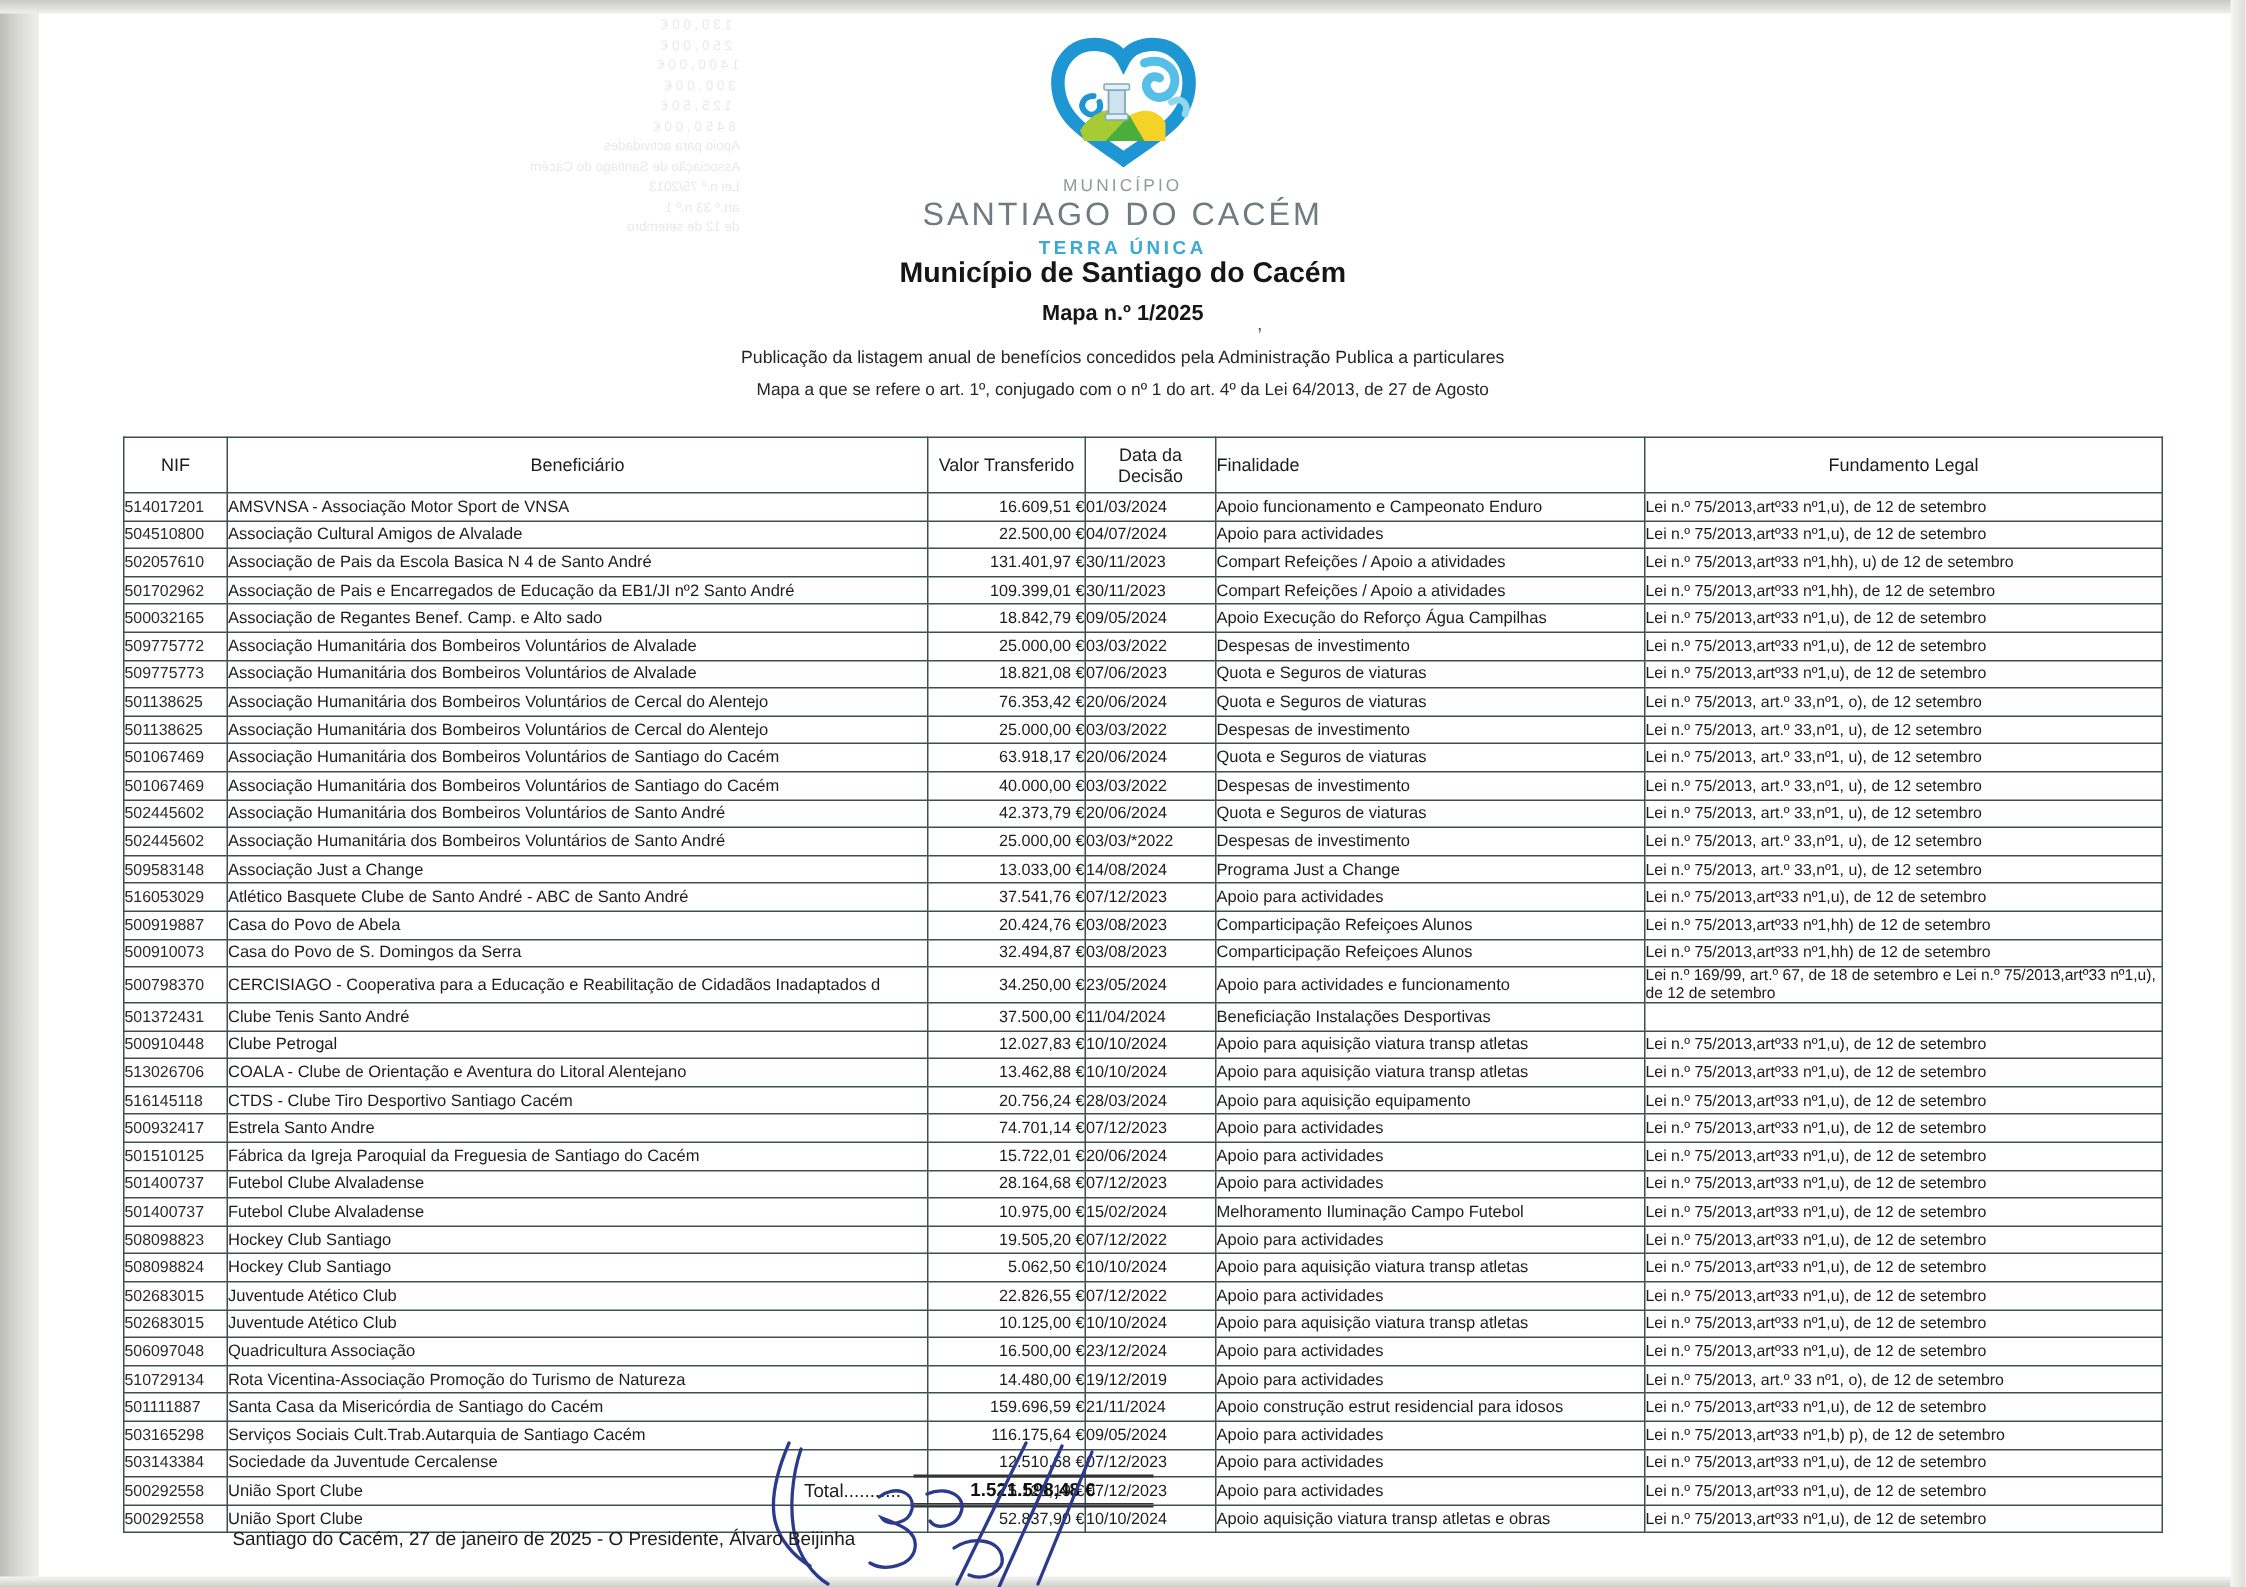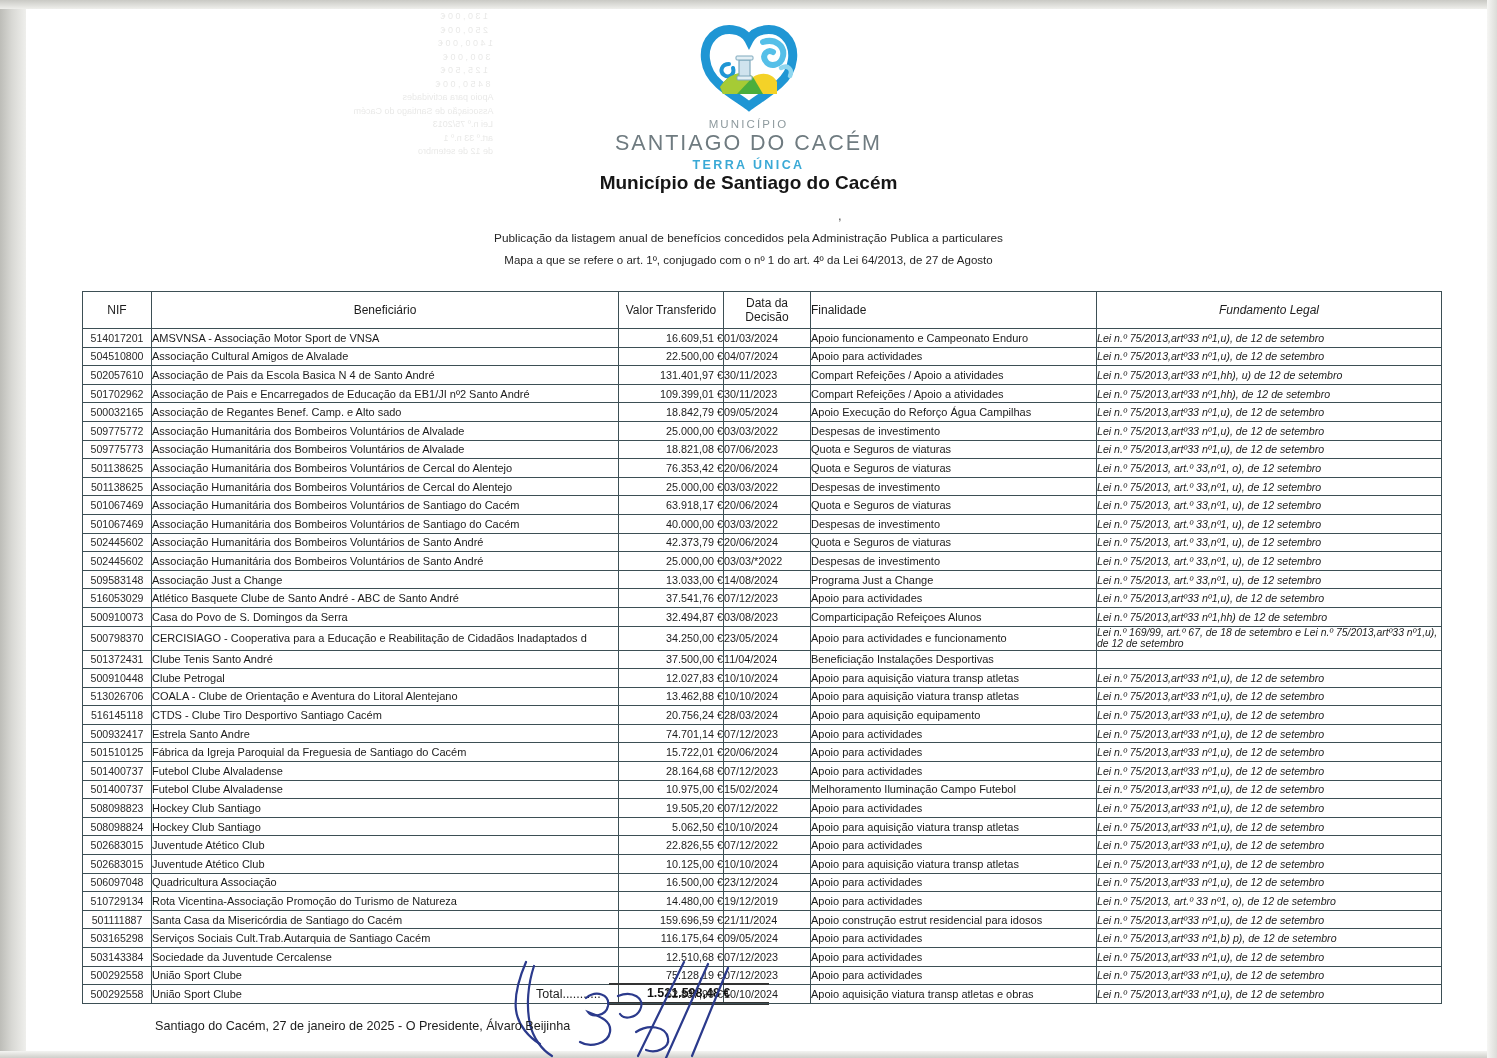--- a/index.html
+++ b/index.html
@@ -121,26 +121,26 @@
     color: #1c1c1c;
   }
   table.benef thead th {
     height: 36px;
     text-align: center;
     font-weight: normal;
     font-size: 12px;
     line-height: 14px;
   }
   table.benef tbody td { height: 17.6px; }
-  .c-nif    { width: 68px;  text-align: center; font-size: 10.6px; }
+  .c-nif    { width: 68px;  text-align: left; font-size: 10.6px; }
   .c-benef  { width: 466px; text-align: left;  padding-left: 4px; overflow: hidden; white-space: nowrap; }
   .c-valor  { width: 104px; text-align: right;  padding-right: 2px; font-size: 10.8px; }
   .c-data   { width: 86px;  text-align: left;   padding-left: 2px; font-size: 10.8px; }
   .c-final  { width: 285px; text-align: left;   padding-left: 3px; overflow: hidden; white-space: nowrap; }
-  .c-fund   { width: 344px; text-align: left;   padding-left: 3px; overflow: hidden; white-space: nowrap; font-size: 10.6px; font-style: italic; }
+  .c-fund   { width: 344px; text-align: left;   padding-left: 3px; overflow: hidden; white-space: nowrap; font-size: 10.6px; }
   tbody tr td.c-nif { color: #2b2b2b; }
   td.wrap2 { white-space: normal; line-height: 11.5px; font-size: 10.4px; }
 
   
   .total-row {
     position: absolute; left: 536px; top: 981px;
     width: 330px; height: 26px;
     display: flex; align-items: center;
   }
   .total-label { font-size: 12.5px; color: #1c1c1c; }
@@ -205,20 +205,21 @@
         <rect x="47" y="32" width="17" height="4" rx="1" fill="#e3eff5" stroke="#7fa9bd" stroke-width="1"></rect>
         <rect x="48" y="52" width="15" height="4" rx="1" fill="#e3eff5" stroke="#7fa9bd" stroke-width="1"></rect>
       </g>
     </svg>
     <div class="logo-muni">MUNICÍPIO</div>
     <div class="logo-name">SANTIAGO DO CACÉM</div>
     <div class="logo-tag">TERRA ÚNICA</div>
   </div>
 
   <div class="doc-title">Município de Santiago do Cacém</div>
+  <div class="doc-sub">Mapa n.º 1/2025</div>
   <div class="stray-comma">,</div>
   <div class="doc-line1">Publicação da listagem anual de benefícios concedidos pela Administração Publica a particulares</div>
   <div class="doc-line2">Mapa a que se refere o art. 1º, conjugado com o nº 1 do art. 4º da Lei 64/2013, de 27 de Agosto</div>
 
   <div class="table-wrap">
     <table class="benef">
       <thead>
         <tr>
           <th class="c-nif">NIF</th>
           <th class="c-benef" style="text-align:center">Beneficiário</th>
@@ -346,20 +347,28 @@
           </tr>
           <tr>
             <td class="c-nif">516053029</td>
             <td class="c-benef">Atlético Basquete Clube de Santo André - ABC de Santo André</td>
             <td class="c-valor">37.541,76 €</td>
             <td class="c-data">07/12/2023</td>
             <td class="c-final">Apoio para actividades</td>
             <td class="c-fund">Lei n.º 75/2013,artº33 nº1,u), de 12 de setembro</td>
           </tr>
           <tr>
+            <td class="c-nif">500919887</td>
+            <td class="c-benef">Casa do Povo de Abela</td>
+            <td class="c-valor">20.424,76 €</td>
+            <td class="c-data">03/08/2023</td>
+            <td class="c-final">Comparticipação Refeiçoes Alunos</td>
+            <td class="c-fund">Lei n.º 75/2013,artº33 nº1,hh) de 12 de setembro</td>
+          </tr>
+          <tr>
             <td class="c-nif">500910073</td>
             <td class="c-benef">Casa do Povo de S. Domingos da Serra</td>
             <td class="c-valor">32.494,87 €</td>
             <td class="c-data">03/08/2023</td>
             <td class="c-final">Comparticipação Refeiçoes Alunos</td>
             <td class="c-fund">Lei n.º 75/2013,artº33 nº1,hh) de 12 de setembro</td>
           </tr>
           <tr>
             <td class="c-nif">500798370</td>
             <td class="c-benef">CERCISIAGO - Cooperativa para a Educação e Reabilitação de Cidadãos Inadaptados d</td>

